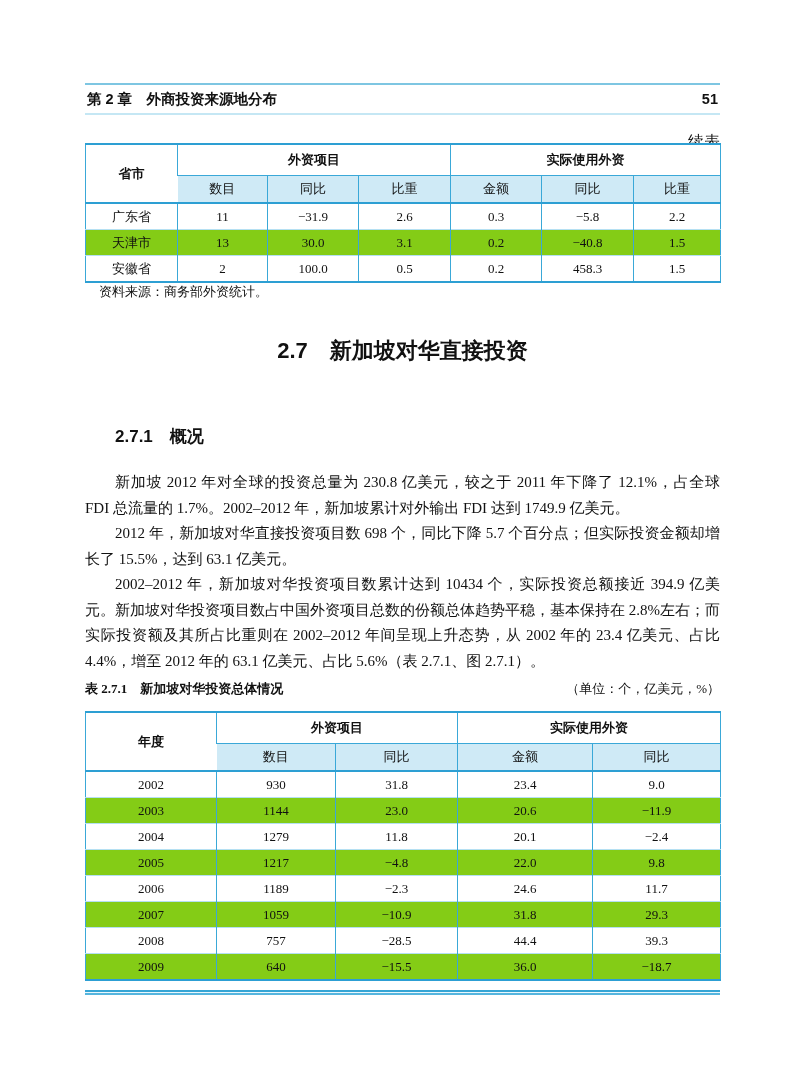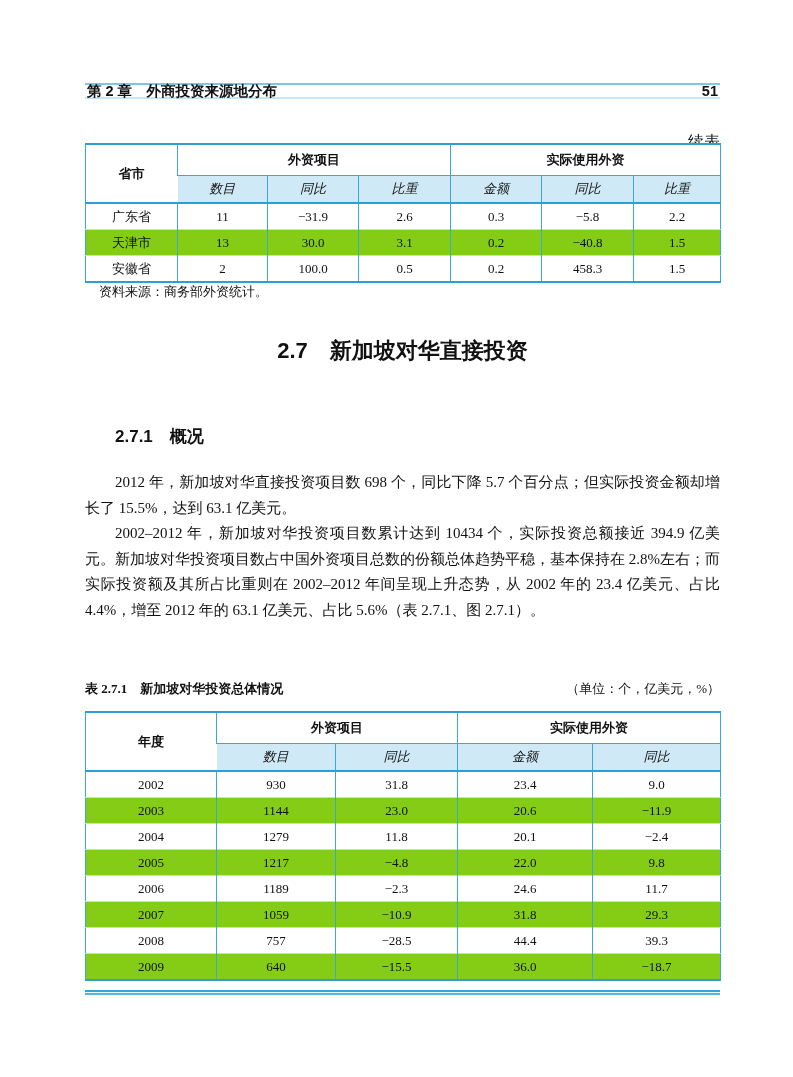--- a/index.html
+++ b/index.html
@@ -9,21 +9,21 @@
     margin:0 auto;
     background:#ffffff;
     font-family:"Liberation Serif","DejaVu Serif",serif;
     color:#111;
     overflow:hidden;
   }
   .abs{position:absolute;left:85px;width:635px;}
 
   
   .running-head{
-    top:83px;height:16px;
+    top:83px;height:32px;
     border-top:2px solid #7ec6e2;
     border-bottom:2px solid #c5e7f4;
     display:flex;align-items:center;justify-content:space-between;
     font-family:"Liberation Sans","DejaVu Sans",sans-serif;
     font-weight:bold;font-size:14.5px;
     padding:0 2px;box-sizing:border-box;
   }
 
   .continued-label{
     top:132px;text-align:right;font-size:16px;
@@ -44,21 +44,20 @@
     text-align:center;vertical-align:middle;
     font-weight:normal;
     padding:0 4px;
     border-left:1px solid #3aa8d8;
   }
   table.blue th:first-child, table.blue td:first-child{border-left:none;}
   table.blue thead tr.group th{height:30px;background:#ffffff;font-weight:bold;}
   table.blue thead tr.sub th{
     height:26px;background:#cfeaf6;
     border-top:1px solid #3aa8d8;
-    font-style:italic;
   }
   table.blue thead{border-bottom:2px solid #2d9fd3;}
   table.blue tbody td{height:25px;border-top:1px solid #b5e0f2;}
   table.blue tbody tr:first-child td{border-top:none;}
   table.blue tbody tr.alt td{background:#84cc16;}
 
   .table1{top:143px;}
   .source-note{top:283px;font-size:13px;padding-left:14px;}
 
   .section-title{
@@ -161,20 +160,21 @@
         </tr>
       </tbody>
   </table>
 
   <div class="abs source-note">资料来源：商务部外资统计。</div>
 
   <div class="abs section-title">2.7　新加坡对华直接投资</div>
   <div class="abs subsection-title">2.7.1　概况</div>
 
   <div class="abs body-text">
+    <p>新加坡 2012 年对全球的投资总量为 230.8 亿美元，较之于 2011 年下降了 12.1%，占全球 FDI 总流量的 1.7%。2002–2012 年，新加坡累计对外输出 FDI 达到 1749.9 亿美元。</p>
     <p>2012 年，新加坡对华直接投资项目数 698 个，同比下降 5.7 个百分点；但实际投资金额却增长了 15.5%，达到 63.1 亿美元。</p>
     <p>2002–2012 年，新加坡对华投资项目数累计达到 10434 个，实际投资总额接近 394.9 亿美元。新加坡对华投资项目数占中国外资项目总数的份额总体趋势平稳，基本保持在 2.8%左右；而实际投资额及其所占比重则在 2002–2012 年间呈现上升态势，从 2002 年的 23.4 亿美元、占比 4.4%，增至 2012 年的 63.1 亿美元、占比 5.6%（表 2.7.1、图 2.7.1）。</p>
   </div>
 
   <div class="abs table2-caption">
     <span class="cap">表 2.7.1　新加坡对华投资总体情况</span>
     <span class="unit">（单位：个，亿美元，%）</span>
   </div>
 
   <table class="blue abs table2">

